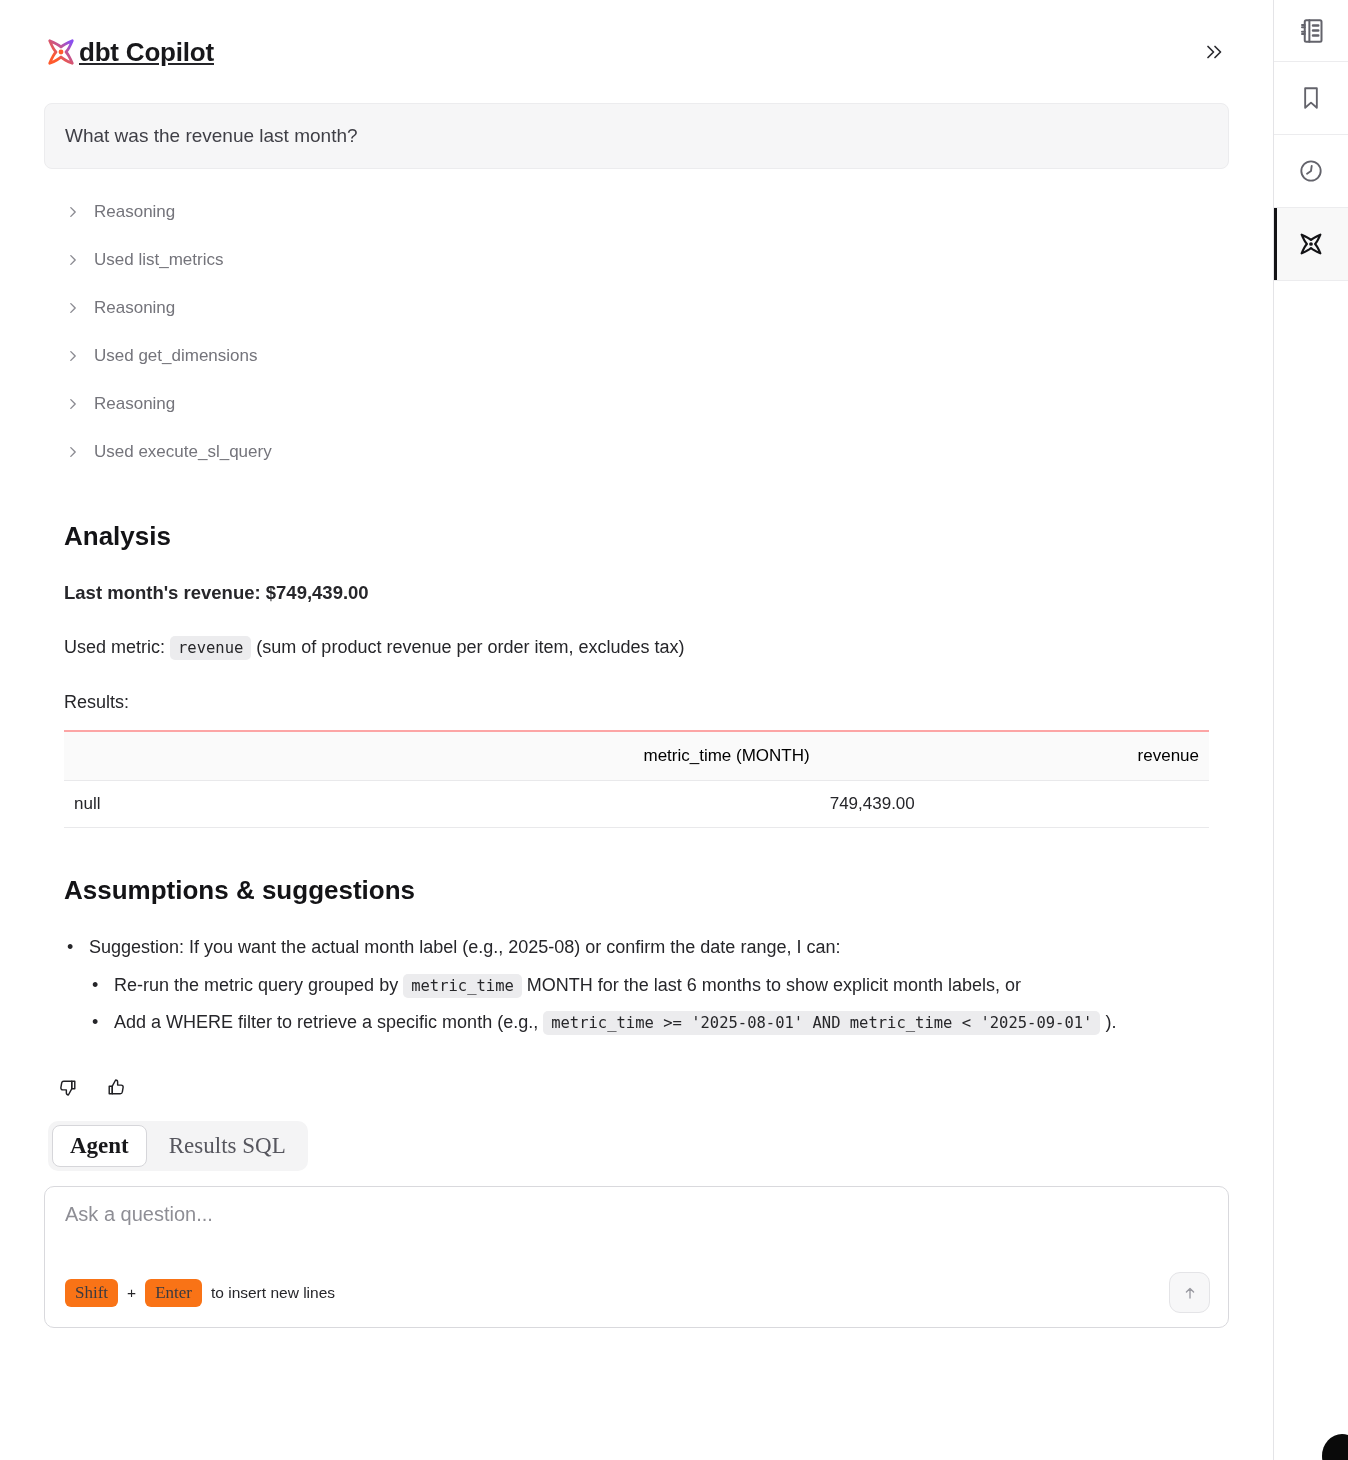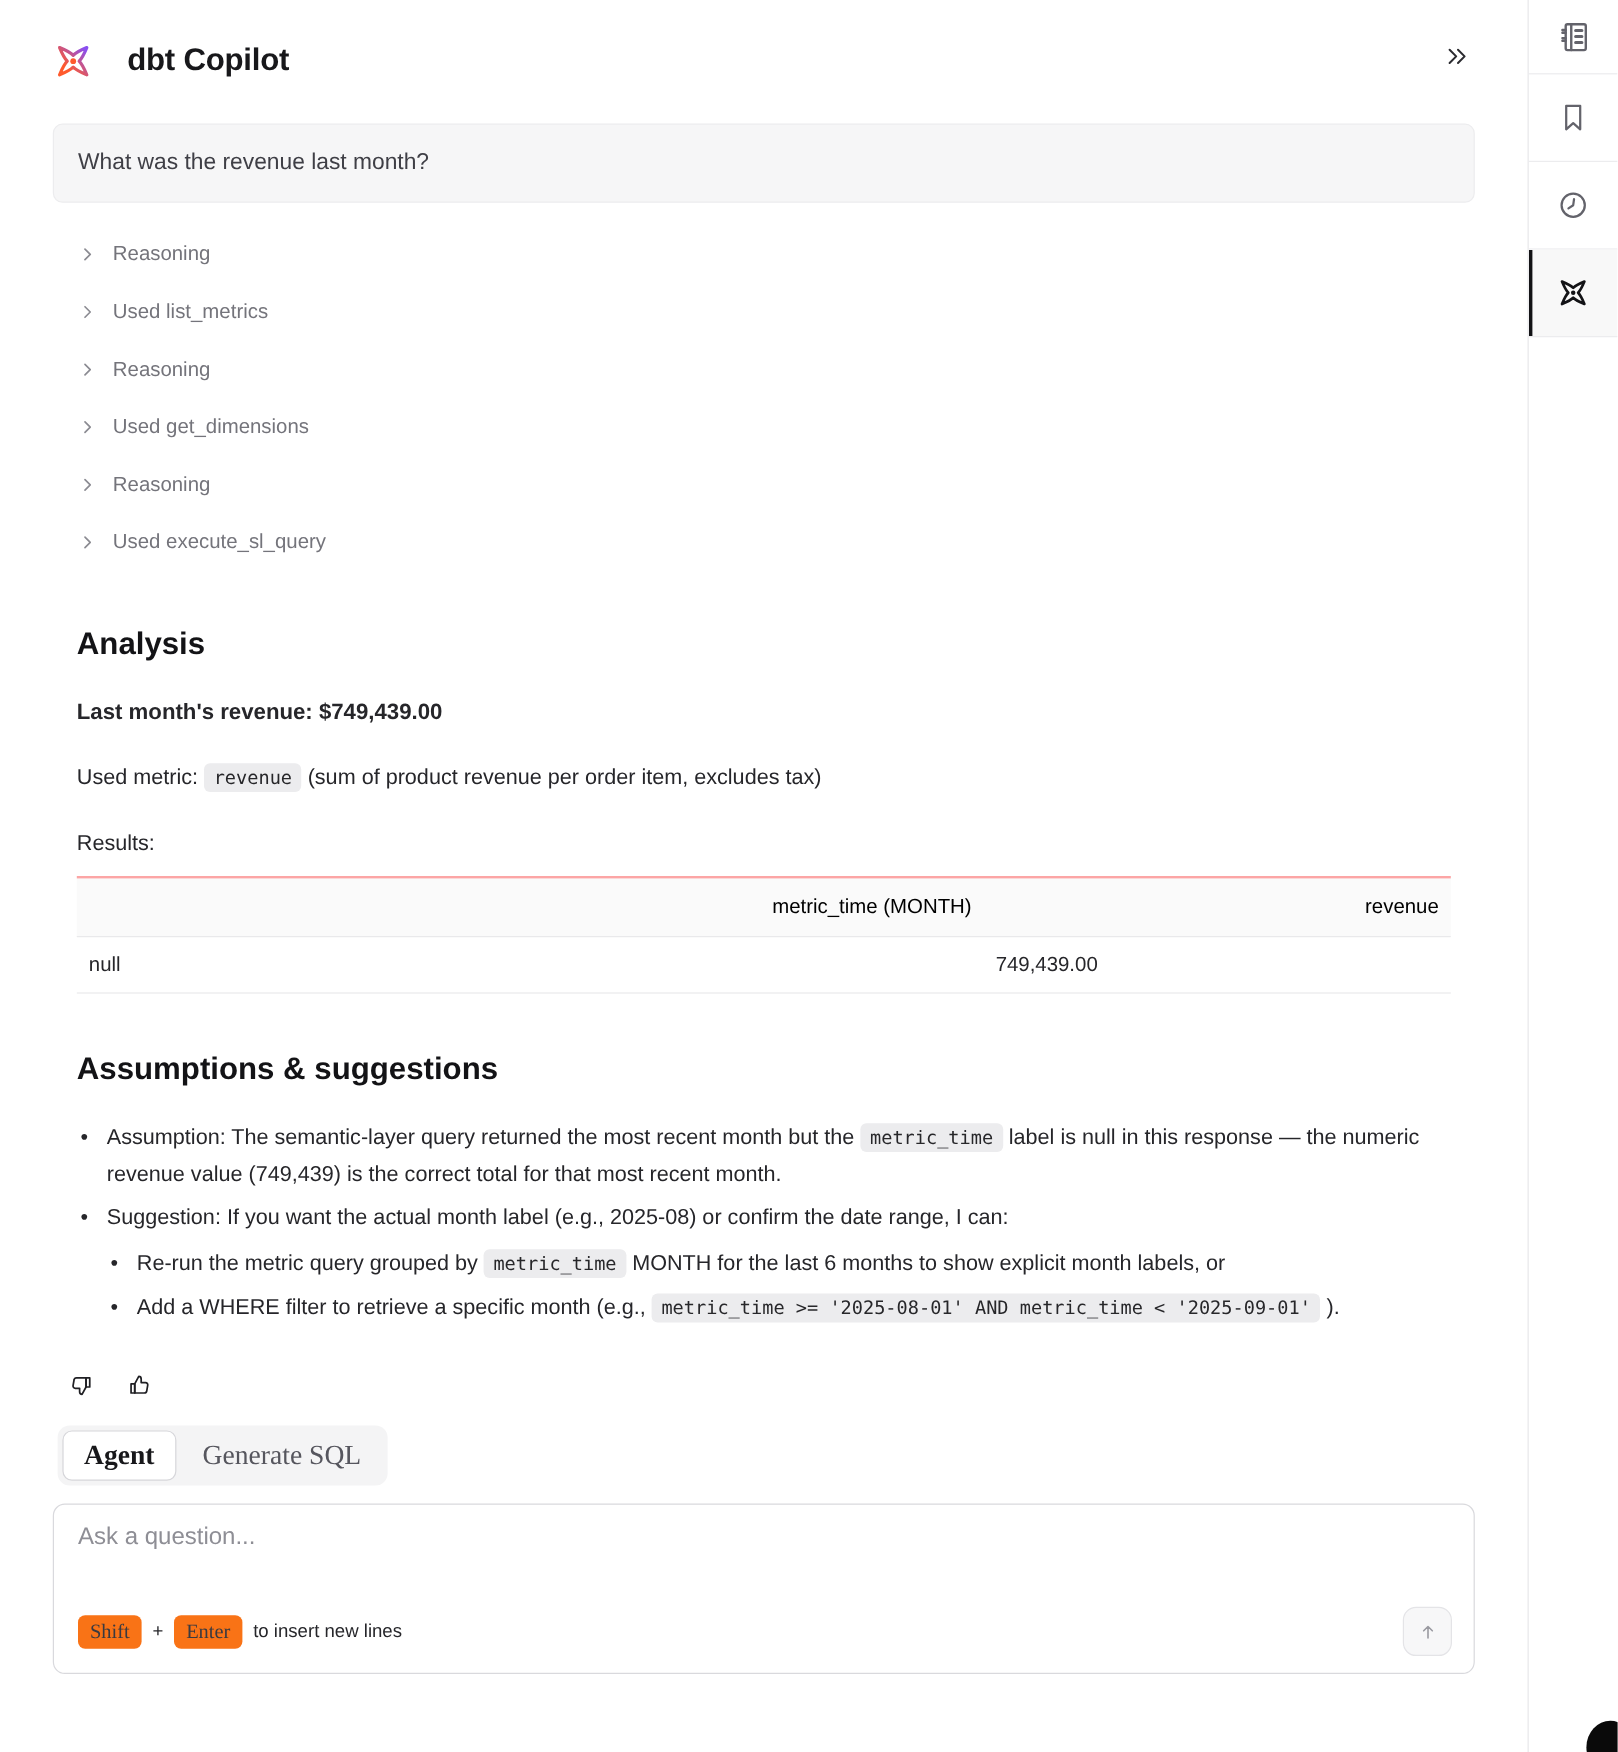--- a/index.html
+++ b/index.html
@@ -9,22 +9,22 @@
     font-family: "Liberation Sans", "DejaVu Sans", sans-serif;
     color: #26262a; background: #ffffff;
     overflow: hidden; position: relative;
   }
   .app { display: flex; width: 1348px; height: 1460px; }
 
   
   .panel { width: 1274px; height: 1460px; border-right: 1px solid #e4e4e7; overflow: hidden; }
 
   .panel-header {
-    display: flex; align-items: flex-start; gap: 28px;
-    padding: 34px 44px 0 44px; height: 70px;
+    display: flex; align-items: center; gap: 1px;
+    padding: 34px 44px 0 44px; height: 70px; text-decoration: underline;
   }
   .panel-title { font-size: 26px; font-weight: 600; color: #18181b; letter-spacing: -0.2px; margin: 0; }
   .collapse-btn {
     margin-left: auto; background: none; border: none; padding: 4px; cursor: pointer;
     display: flex; align-items: center; color: #2b2b30;
   }
 
   .user-message {
     margin: 33px 44px 0 44px;
     background: #f6f6f7; border: 1px solid #ececee; border-radius: 8px;
@@ -236,23 +236,20 @@
               <td>null</td>
               <td>749,439.00</td>
             </tr>
           </tbody>
         </table>
       </section>
 
       <section class="assumptions">
         <h2 class="sec-heading">Assumptions &amp; suggestions</h2>
         <ul class="bullets">
-          <li>
-            <span>Assumption: The semantic-layer query returned the most recent month but the</span><code class="chip">metric_time</code><span>label is null in this response — the numeric revenue value (749,439) is the correct total for that most recent month.</span>
-          </li>
           <li>
             <span>Suggestion: If you want the actual month label (e.g., 2025-08) or confirm the date range, I can:</span>
             <ul>
               <li>
                 <span>Re-run the metric query grouped by</span><code class="chip">metric_time</code><span>MONTH for the last 6 months to show explicit month labels, or</span>
               </li>
               <li>
                 <span>Add a WHERE filter to retrieve a specific month (e.g.,</span><code class="chip">metric_time &gt;= '2025-08-01' AND metric_time &lt; '2025-09-01'</code><span>).</span>
               </li>
             </ul>
@@ -275,21 +272,21 @@
           <svg width="23" height="23" viewBox="0 0 24 24" fill="none" stroke="#202024" stroke-width="1.5" stroke-linejoin="round" stroke-linecap="round">
             <path d="M7.6 10.6 11.1 4.2c1.2 0 2.1 1 2.1 2.2v3.1h3.8c1.2 0 2.1 1.1 1.9 2.3l-.85 4.9a2.2 2.2 0 0 1-2.2 1.9H7.6z"></path>
             <path d="M4.4 10.6h3.2v8H4.4z"></path>
           </svg>
         </span>
       </button>
     </div>
 
     <div class="mode-toggle">
       <button class="mode-btn active">Agent</button>
-      <button class="mode-btn">Generate SQL</button>
+      <button class="mode-btn">Results SQL</button>
     </div>
 
     <div class="composer">
       <textarea placeholder="Ask a question..." style=""></textarea>
       <div class="composer-bottom">
         <div class="hint">
           <kbd class="key">Shift</kbd>
           <span>+</span>
           <kbd class="key">Enter</kbd>
           <span>to insert new lines</span>

